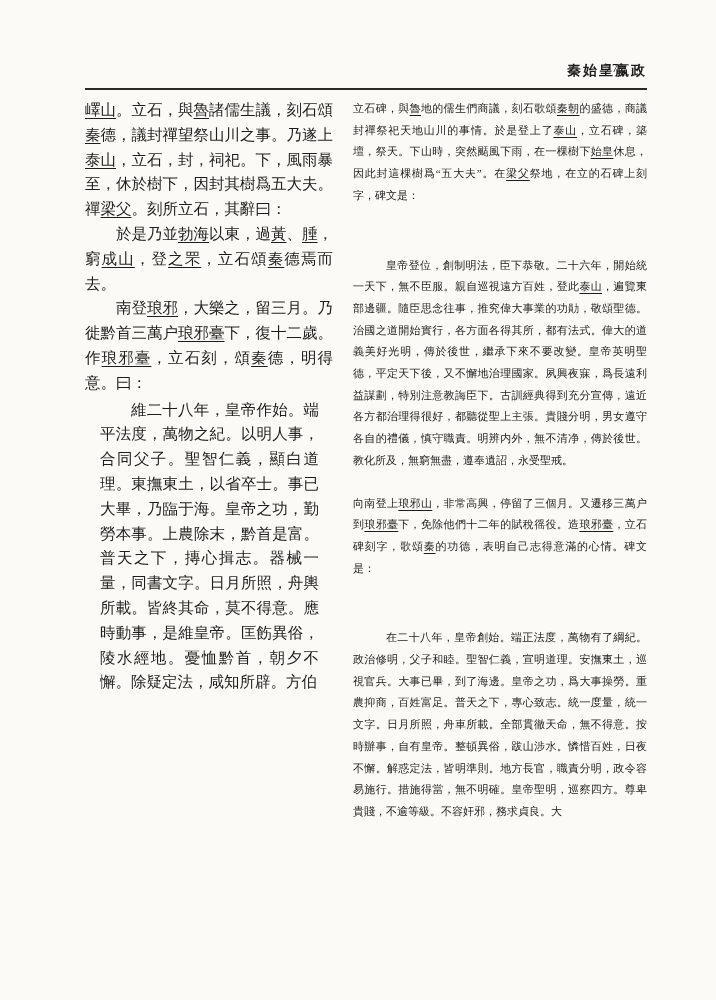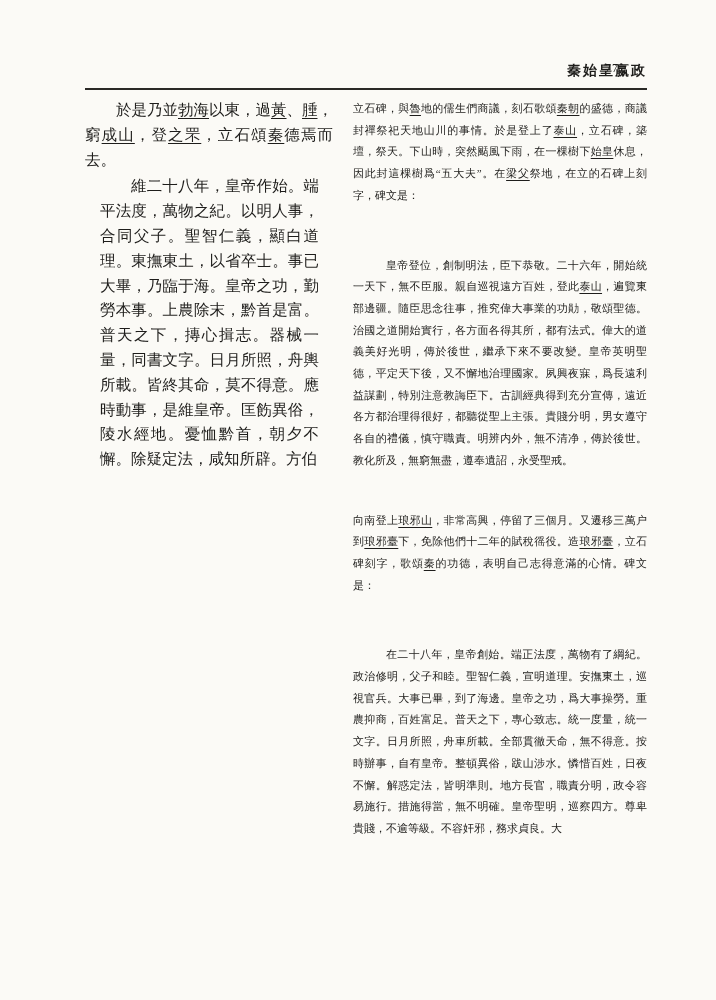--- a/index.html
+++ b/index.html
@@ -41,39 +41,41 @@
   .col-right{
     left:353px;width:294px;
     font-size:11px;line-height:21.7px;
   }
   p.continuation{text-indent:0;}
   p.indent{text-indent:2em;}
   p.flush{text-indent:0;}
   p.verse{margin:2px 14px 0 15px;text-indent:2em;}
   p.verse-spaced{margin:10px 14px 8px 15px;text-indent:2em;}
   p.trans-verse{text-indent:3em;margin-top:48px;}
-  p.gap-before{margin-top:38px;}
+  p.gap-before{margin-top:21px;}
   .pn{
     text-decoration:underline;
     text-decoration-thickness:1px;
     text-underline-offset:3px;
   }
 </style>
 </head>
 <body>
 
 <div class="page">
   <div class="header">
     <div class="header-title">秦始皇嬴政</div>
     <div class="page-number">77</div>
     <div class="header-rule"></div>
   </div>
 
   <div class="column col-left">
+      <p class="continuation"><span class="pn">嶧山</span>。立石，與<span class="pn">魯</span>諸儒生議，刻石頌<span class="pn">秦</span>德，議封禪望祭山川之事。乃遂上<span class="pn">泰山</span>，立石，封，祠祀。下，風雨暴至，休於樹下，因封其樹爲五大夫。禪<span class="pn">梁父</span>。刻所立石，其辭曰：</p>
       <p class="indent">於是乃並<span class="pn">勃海</span>以東，過<span class="pn">黃</span>、<span class="pn">腄</span>，窮<span class="pn">成山</span>，登<span class="pn">之罘</span>，立石頌<span class="pn">秦</span>德焉而去。</p>
+      <p class="indent">南登<span class="pn">琅邪</span>，大樂之，留三月。乃徙黔首三萬户<span class="pn">琅邪臺</span>下，復十二歲。作<span class="pn">琅邪臺</span>，立石刻，頌<span class="pn">秦</span>德，明得意。曰：</p>
       <p class="verse">維二十八年，皇帝作始。端平法度，萬物之紀。以明人事，合同父子。聖智仁義，顯白道理。東撫東土，以省卒士。事已大畢，乃臨于海。皇帝之功，勤勞本事。上農除末，黔首是富。普天之下，摶心揖志。器械一量，同書文字。日月所照，舟輿所載。皆終其命，莫不得意。應時動事，是維皇帝。匡飭異俗，陵水經地。憂恤黔首，朝夕不懈。除疑定法，咸知所辟。方伯</p>
     </div>
   <div class="column col-right">
       <p class="continuation">立石碑，與<span class="pn">魯</span>地的儒生們商議，刻石歌頌<span class="pn">秦朝</span>的盛德，商議封禪祭祀天地山川的事情。於是登上了<span class="pn">泰山</span>，立石碑，築壇，祭天。下山時，突然颳風下雨，在一棵樹下<span class="pn">始皇</span>休息，因此封這棵樹爲“五大夫”。在<span class="pn">梁父</span>祭地，在立的石碑上刻字，碑文是：</p>
       <p class="trans-verse">皇帝登位，創制明法，臣下恭敬。二十六年，開始統一天下，無不臣服。親自巡視遠方百姓，登此<span class="pn">泰山</span>，遍覽東部邊疆。隨臣思念往事，推究偉大事業的功勛，敬頌聖德。治國之道開始實行，各方面各得其所，都有法式。偉大的道義美好光明，傳於後世，繼承下來不要改變。皇帝英明聖德，平定天下後，又不懈地治理國家。夙興夜寐，爲長遠利益謀劃，特別注意教誨臣下。古訓經典得到充分宣傳，遠近各方都治理得很好，都聽從聖上主張。貴賤分明，男女遵守各自的禮儀，慎守職責。明辨内外，無不清净，傳於後世。教化所及，無窮無盡，遵奉遺詔，永受聖戒。</p>
       <p class="flush gap-before">向南登上<span class="pn">琅邪山</span>，非常高興，停留了三個月。又遷移三萬户到<span class="pn">琅邪臺</span>下，免除他們十二年的賦稅徭役。造<span class="pn">琅邪臺</span>，立石碑刻字，歌頌<span class="pn">秦</span>的功德，表明自己志得意滿的心情。碑文是：</p>
       <p class="trans-verse">在二十八年，皇帝創始。端正法度，萬物有了綱紀。政治修明，父子和睦。聖智仁義，宣明道理。安撫東土，巡視官兵。大事已畢，到了海邊。皇帝之功，爲大事操勞。重農抑商，百姓富足。普天之下，專心致志。統一度量，統一文字。日月所照，舟車所載。全部貫徹天命，無不得意。按時辦事，自有皇帝。整頓異俗，跋山涉水。憐惜百姓，日夜不懈。解惑定法，皆明準則。地方長官，職責分明，政令容易施行。措施得當，無不明確。皇帝聖明，巡察四方。尊卑貴賤，不逾等級。不容奸邪，務求貞良。大</p>
     </div>
 </div>
 

